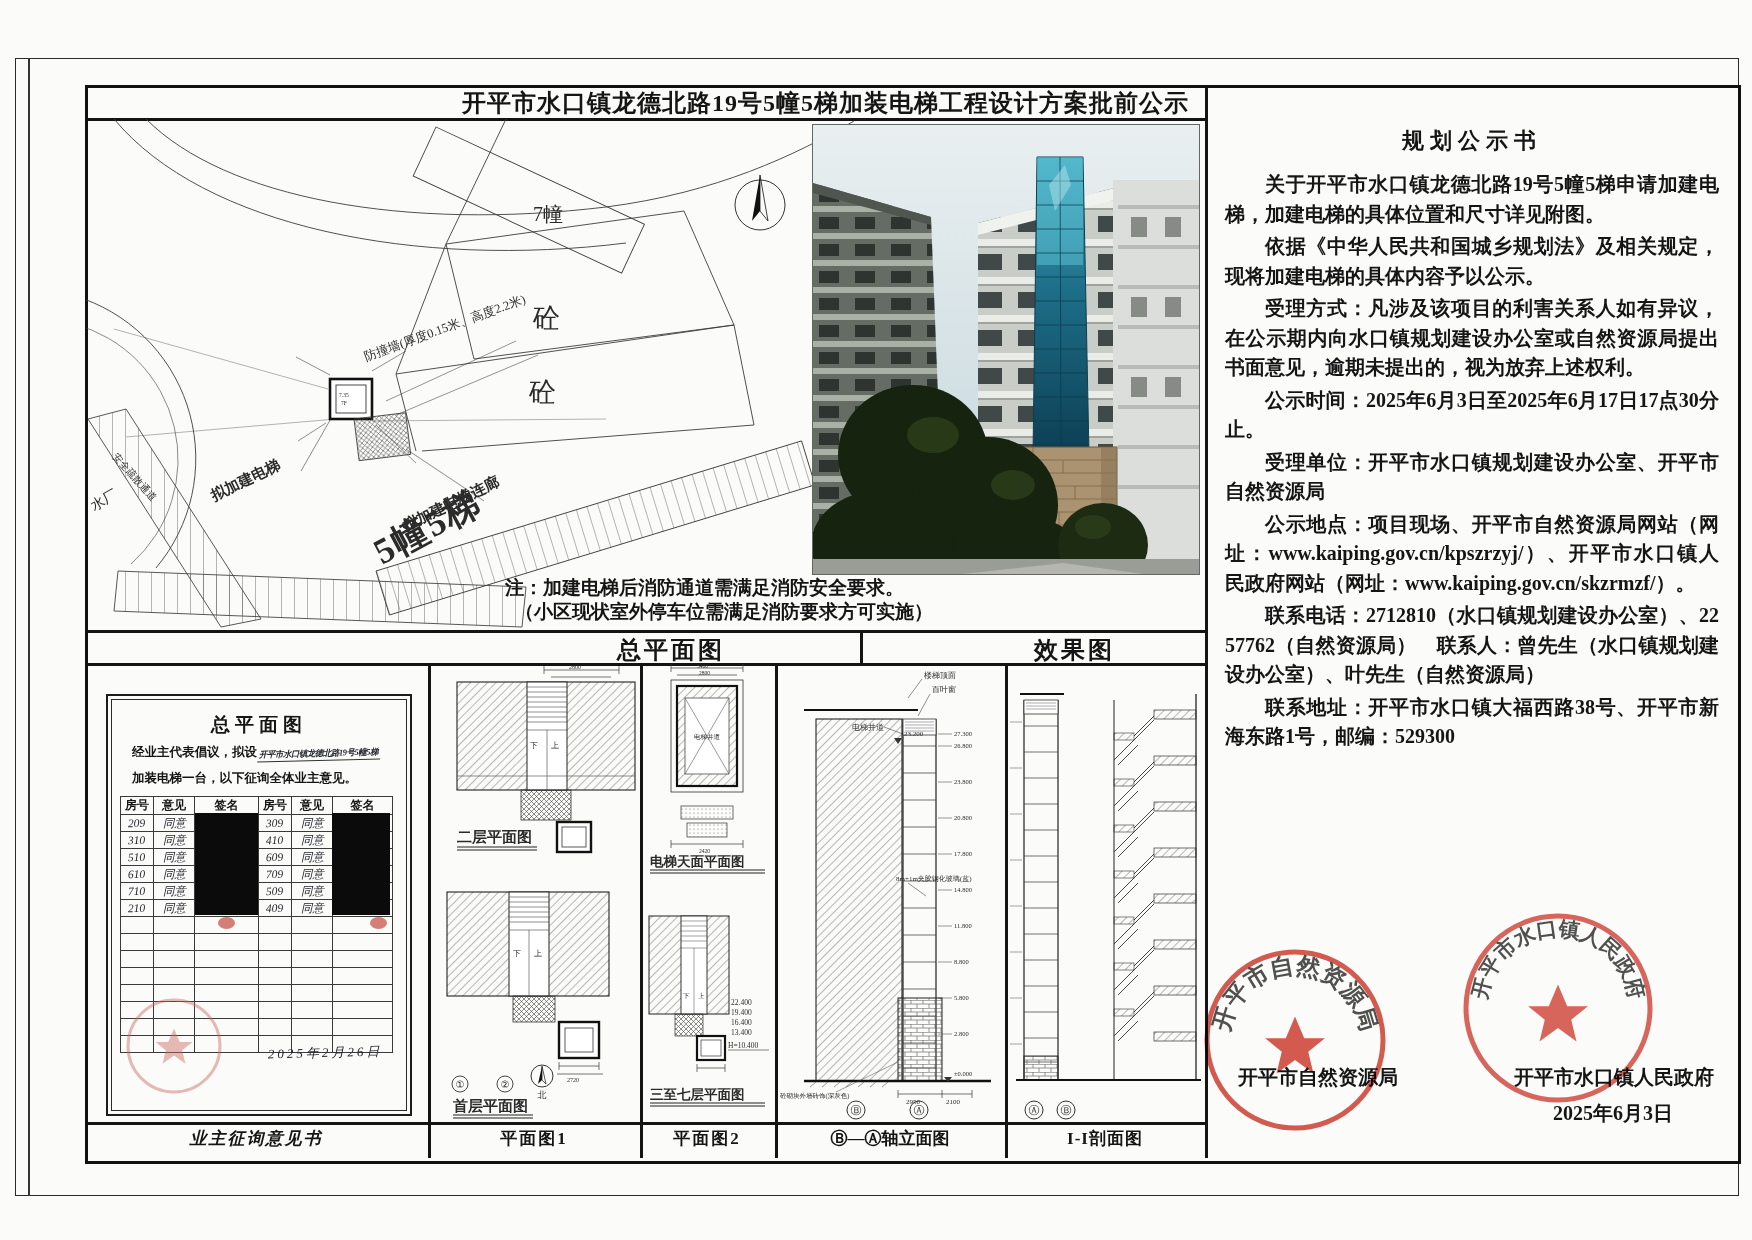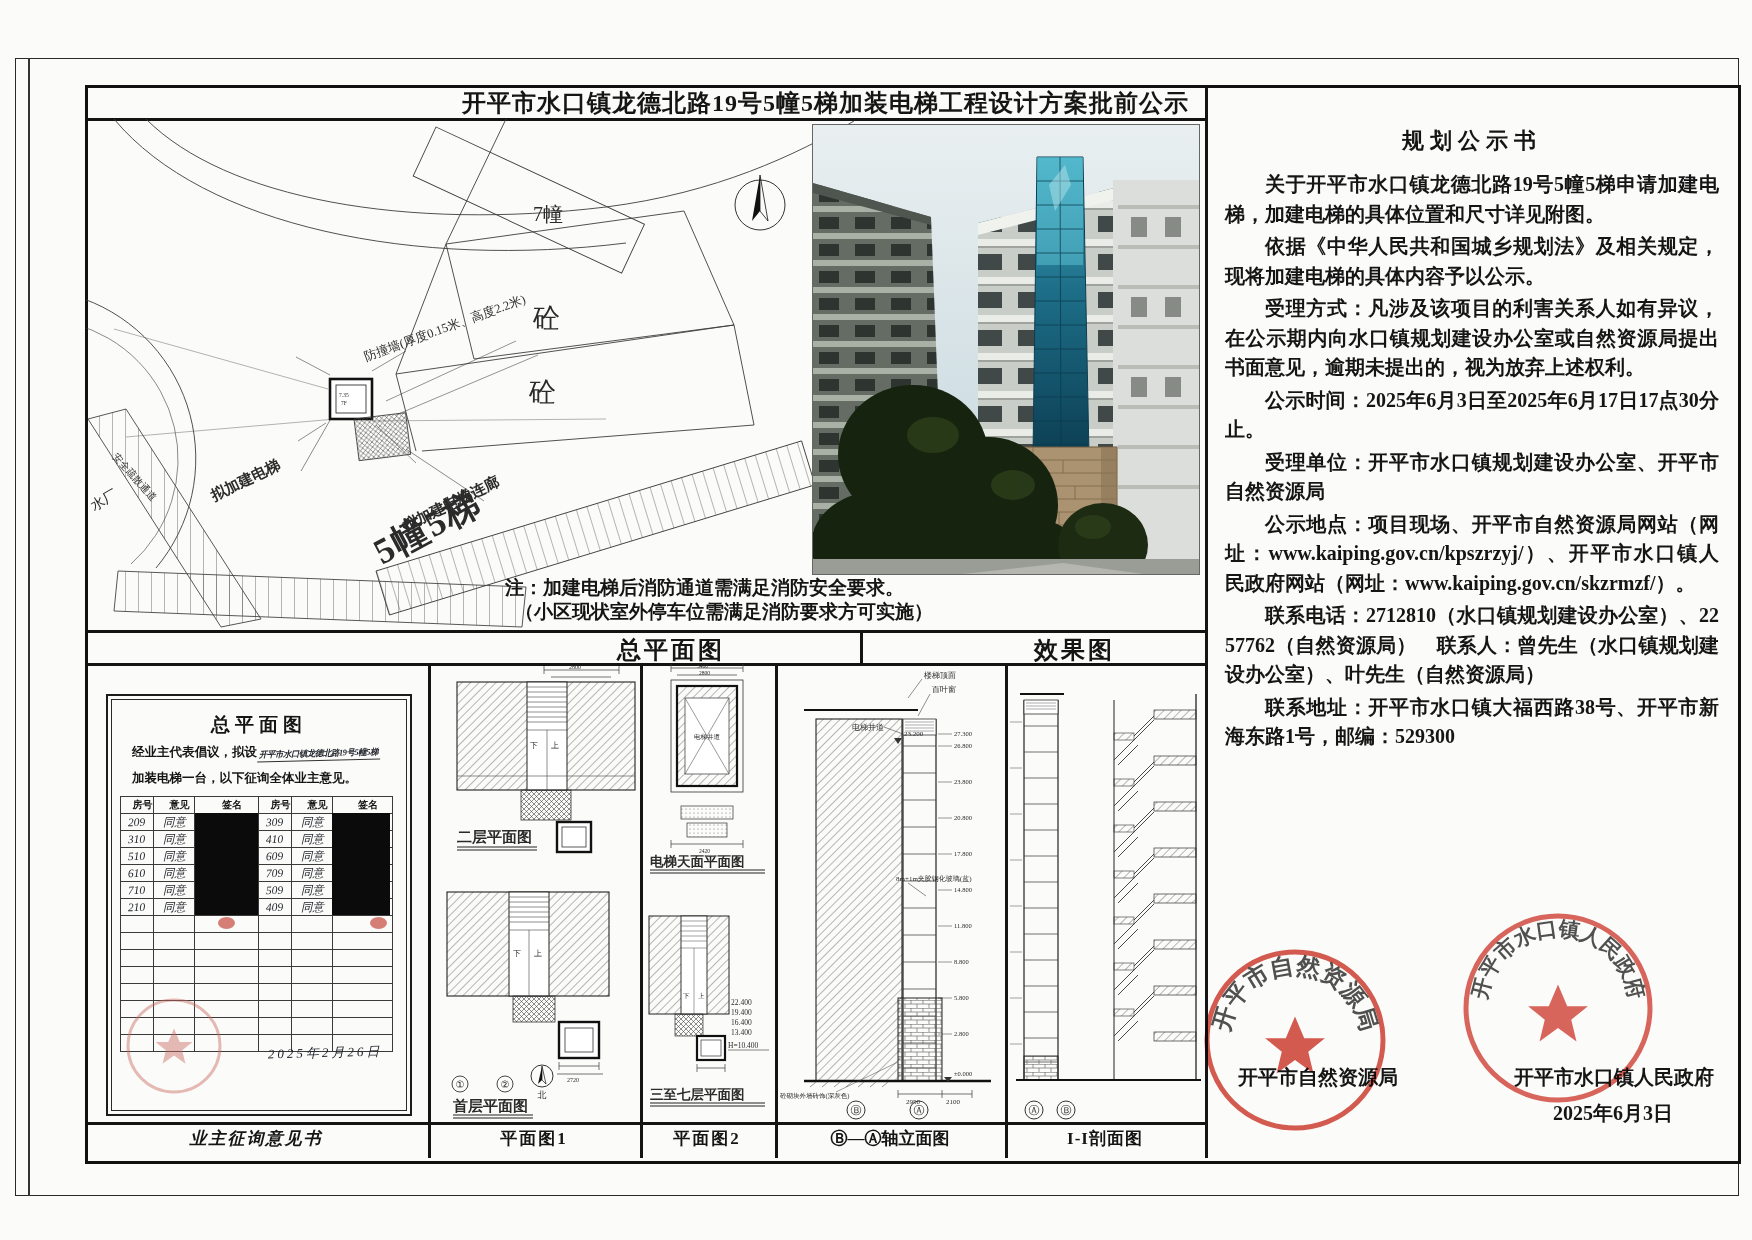--- a/index.html
+++ b/index.html
@@ -30,21 +30,21 @@
   #form-box{position:absolute;left:106px;top:694px;width:302px;height:418px;border:2px solid #1c1c1c;}
   #form-box .inner{position:absolute;left:3px;top:3px;right:3px;bottom:3px;border:1px solid #2a2a2a;}
   #form-title{position:absolute;left:0;top:16px;width:100%;text-align:center;
               font-size:19px;font-weight:bold;letter-spacing:5px;}
   .form-line{position:absolute;left:24px;font-size:12.5px;font-weight:bold;white-space:nowrap;}
   .hw{font-style:italic;color:#23262e;display:inline-block;transform:rotate(-1.5deg);}
   #form-fill{font-size:8.5px;border-bottom:1px solid #333;padding:0 2px;letter-spacing:-0.5px;}
   #c-table{position:absolute;left:12px;top:100px;border-collapse:collapse;table-layout:fixed;}
   #c-table td,#c-table th{border:1px solid #3a3a3a;height:16px;padding:0;font-size:11.5px;
       text-align:center;overflow:hidden;}
-  #c-table th{font-size:10px;padding-left:11px;}
+  #c-table th{font-size:12px;}
   .redact{position:absolute;background:#0b0b0b;}
   .thumb{position:absolute;width:17px;height:12px;border-radius:50%;background:#c4493f;opacity:.7;}
   #form-date{position:absolute;left:160px;top:348px;font-size:13px;letter-spacing:3px;}
   svg text{font-family:"Liberation Serif","DejaVu Serif",serif;fill:#2b2b2b;}
 </style>
 </head>
 <body>
 
 <svg width="0" height="0" style="position:absolute">
 <defs>

